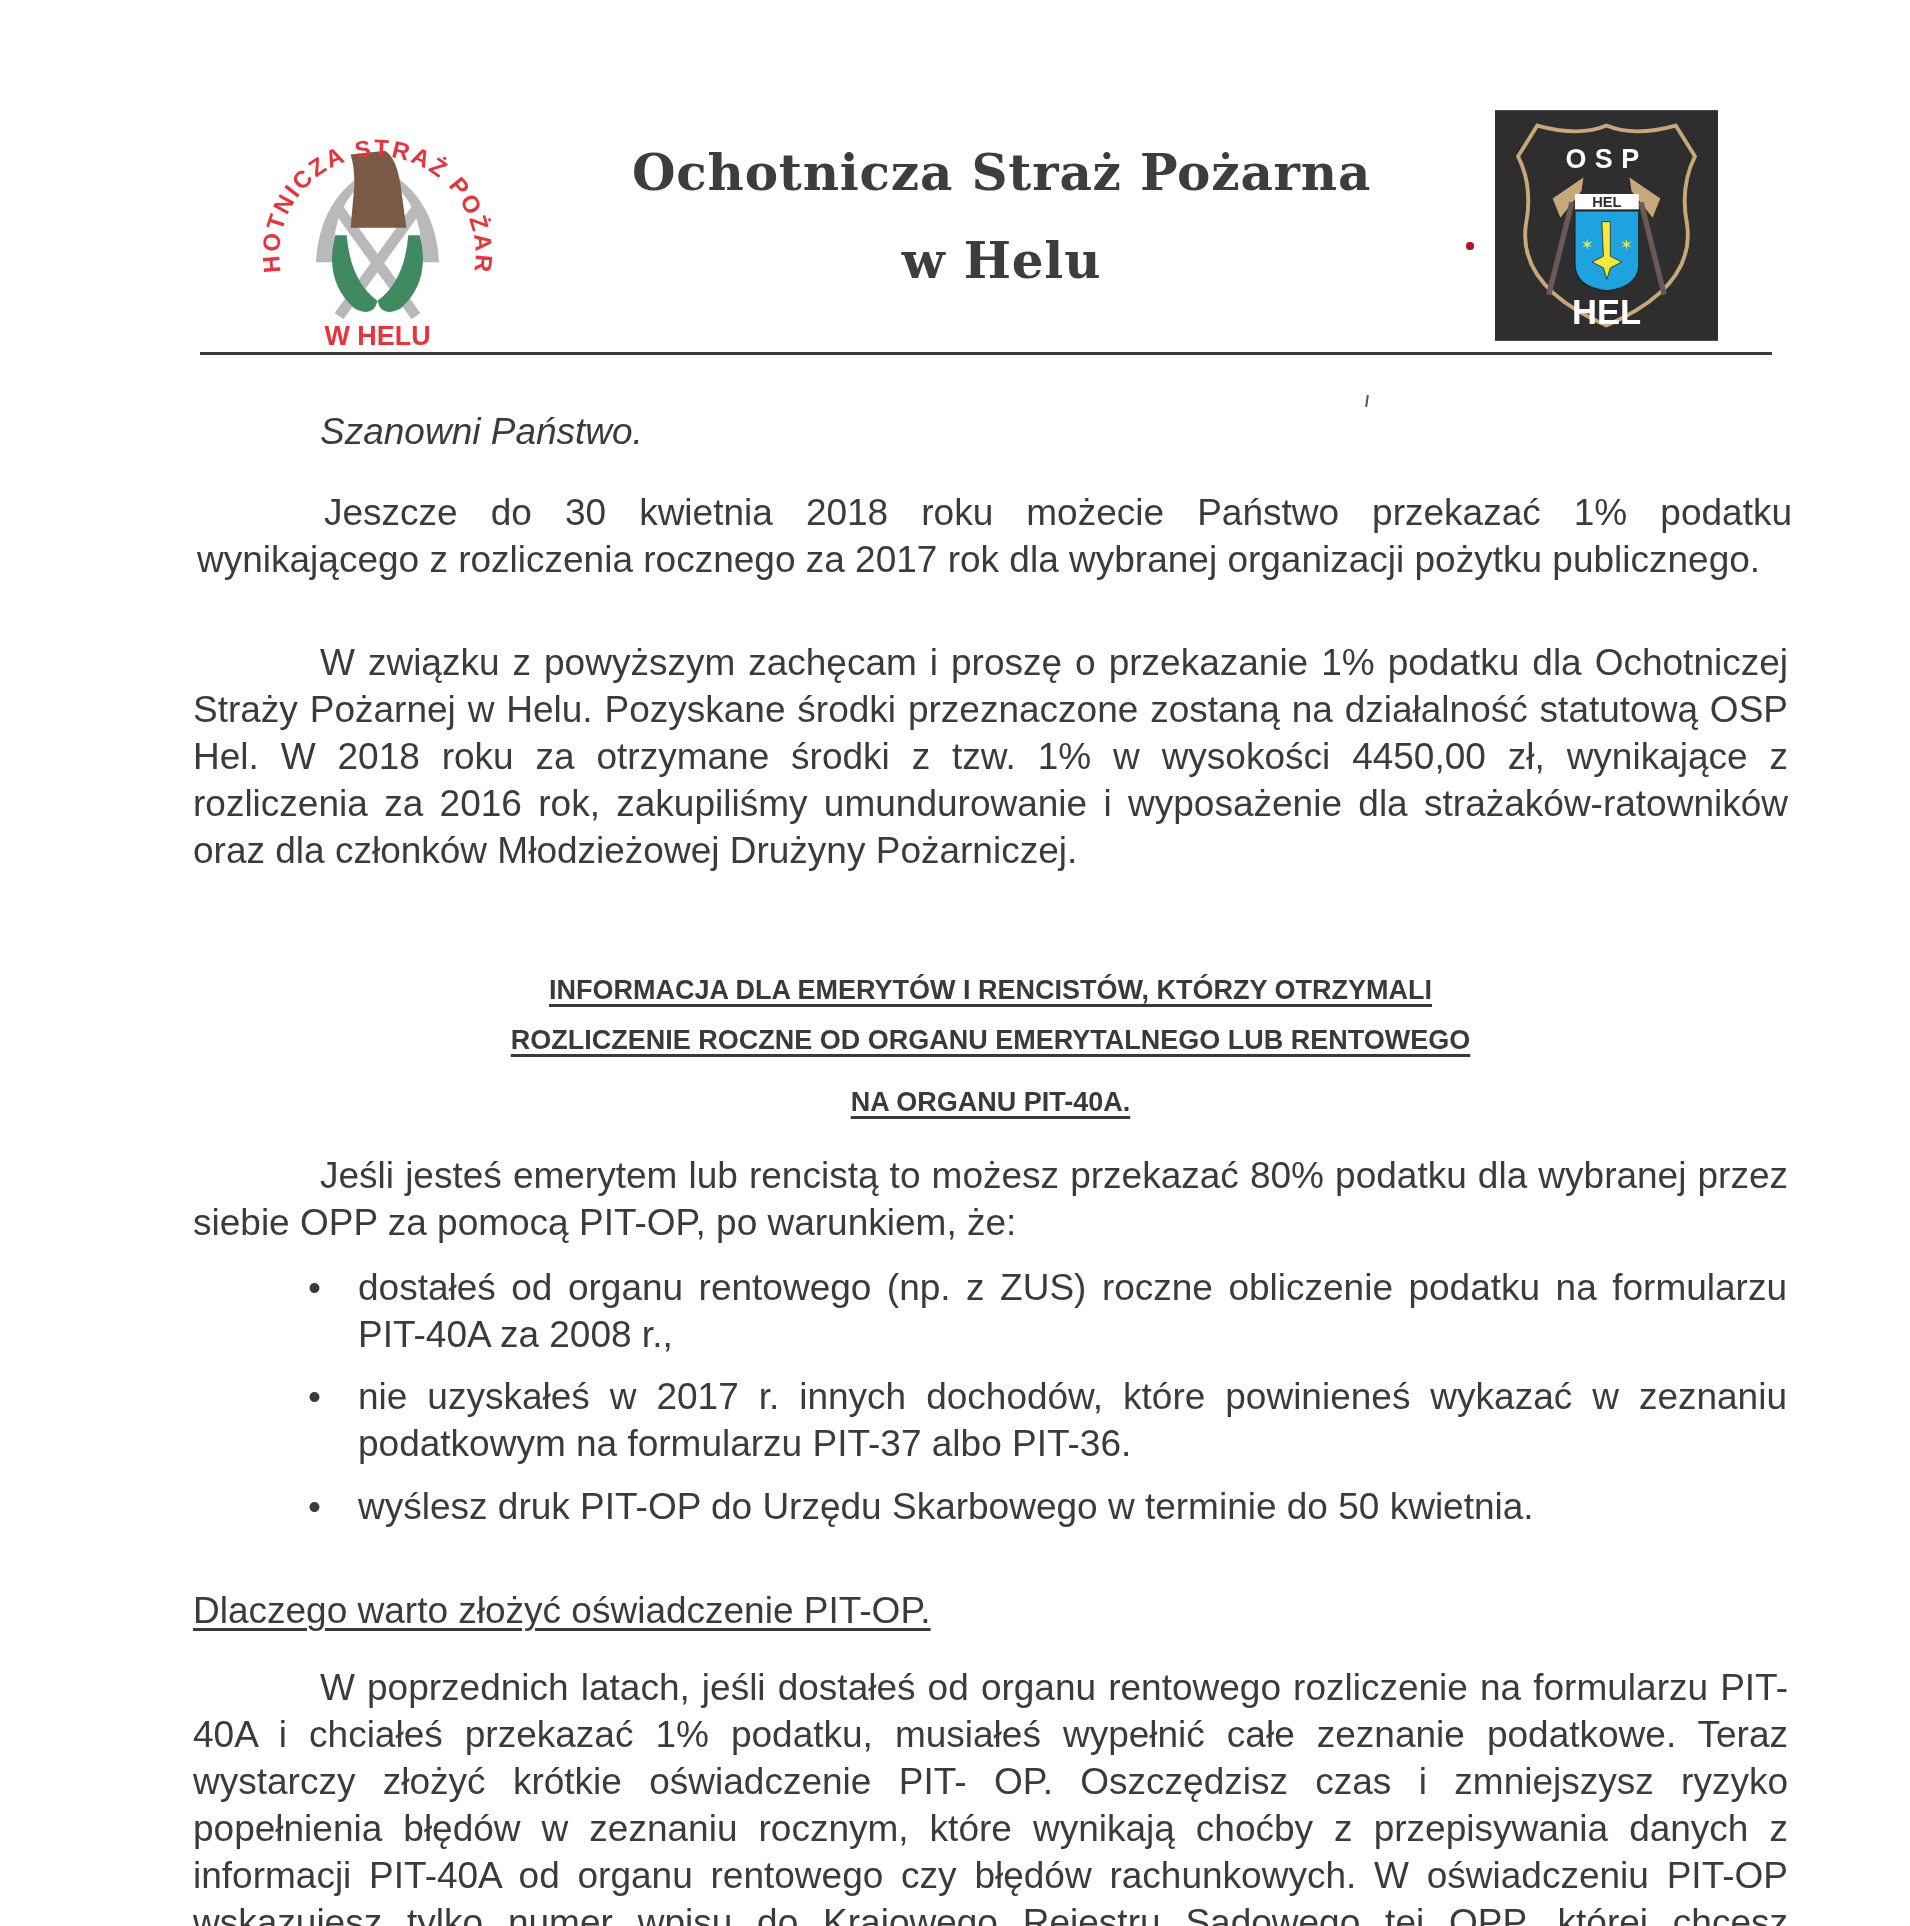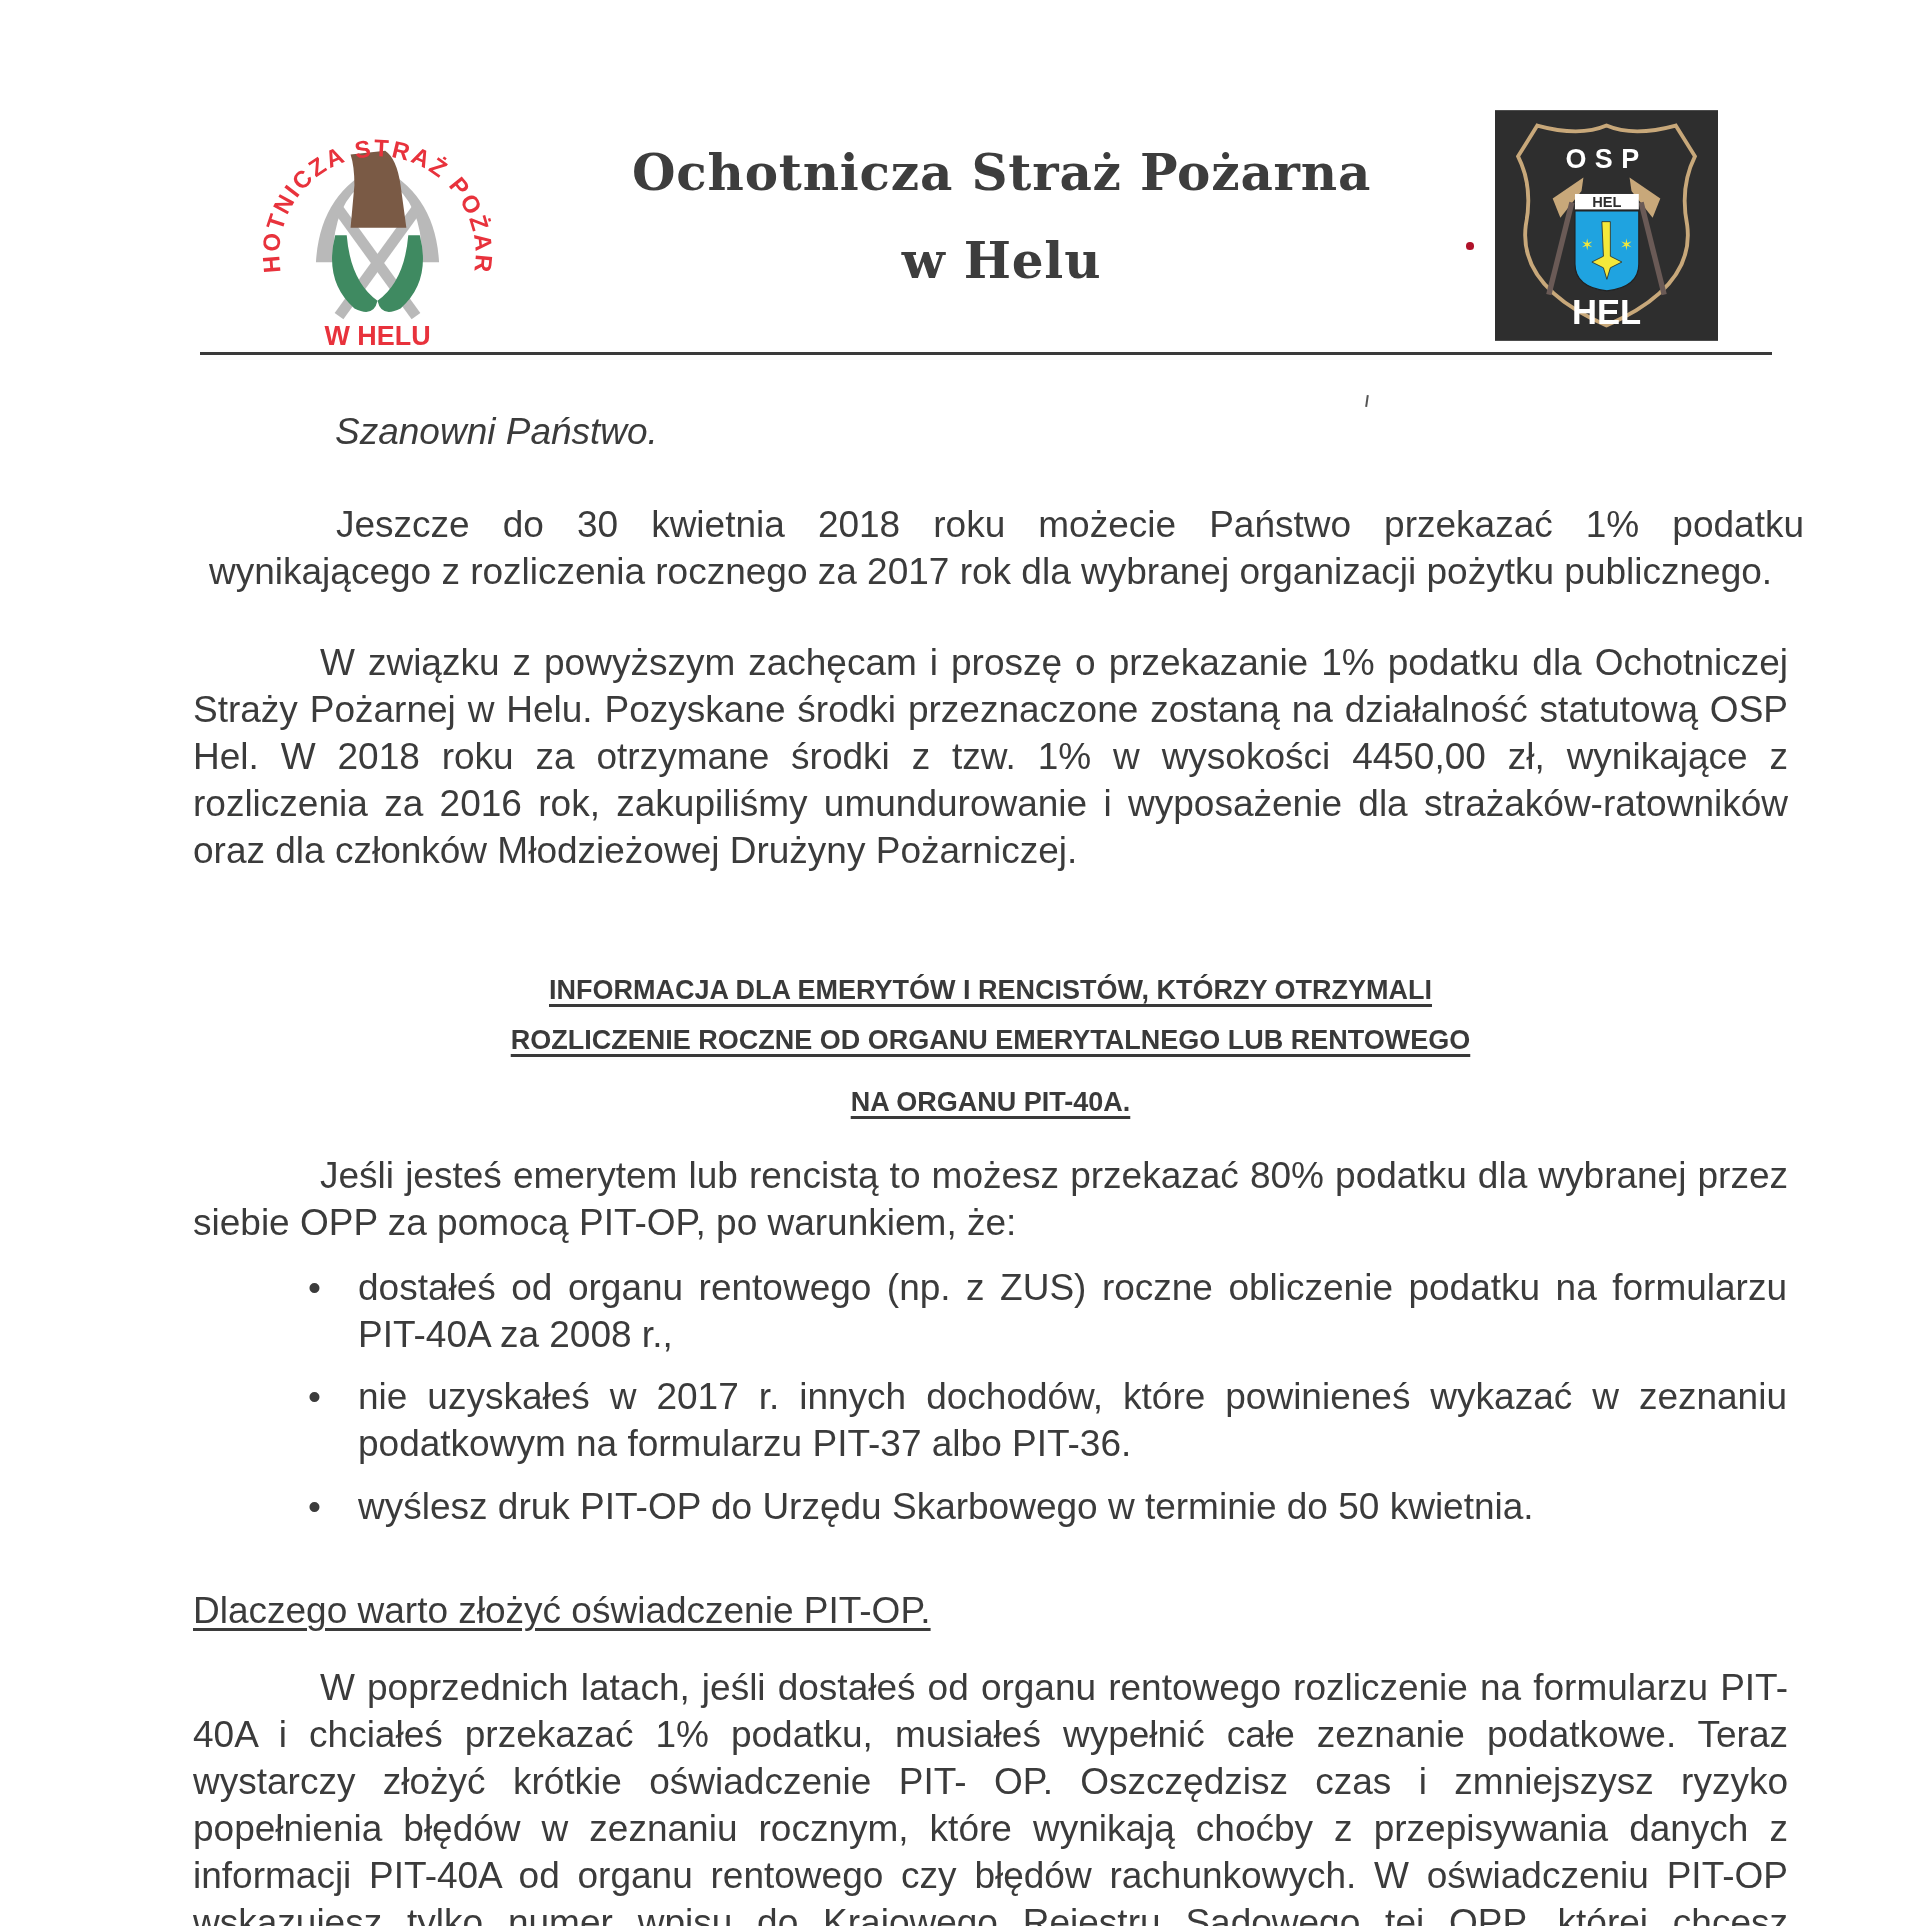--- a/index.html
+++ b/index.html
@@ -13,21 +13,21 @@
   #title-line1 { top: 143px; }
   #title-line2 { top: 231px; }
   #red-dot { left: 1466px; top: 242px; width: 7.7px; height: 7.7px; border-radius: 50%; background: #b0122a; }
   .rule { left: 200px; width: 1572px; height: 3.1px; background: #3a3a3a; }
   #header-rule { top: 352px; }
   #stray-mark { left: 1366px; top: 395px; width: 1.9px; height: 11.6px; background: #555; transform: rotate(8deg); }
 
   
   .txt { font-family: "Liberation Sans", sans-serif; font-size: 37px; line-height: 47px; color: #3b3b3b; }
   .just { text-align: justify; text-align-last: left; }
-  #salutation { left: 320px; top: 408px; font-style: italic; margin-left: 15px; }
+  #salutation { left: 320px; top: 408px; font-style: italic; }
   #para1 { left: 193px; top: 485px; width: 1595px; }
   #para2 { left: 193px; top: 639px; width: 1595px; }
   .indent { text-indent: 127px; }
 
   .heading { left: 193px; width: 1595px; text-align: center; font-weight: bold; font-size: 27px; line-height: 54px; text-decoration: underline; text-decoration-thickness: 3.1px; text-underline-offset: 5.4px; color: #3a3a3a; }
   #heading1 { top: 963px; }
   #heading2 { top: 1013px; }
   #heading3 { top: 1075px; }
 
   #para3 { left: 193px; top: 1152px; width: 1595px; }
@@ -87,21 +87,21 @@
     <text x="240" y="365" text-anchor="middle" font-size="40" fill="#f4e83a">✶</text>
     <text x="342" y="365" text-anchor="middle" font-size="40" fill="#f4e83a">✶</text>
     <text x="290" y="555" text-anchor="middle" font-family="Liberation Sans, sans-serif" font-weight="bold" font-size="90" fill="#ffffff">HEL</text>
   </svg>
 </div>
 
 <div id="header-rule" class="abs rule"></div>
 <div id="stray-mark" class="abs"></div>
 
 <div id="salutation" class="abs txt">Szanowni Państwo.</div>
-<p id="para1" class="abs txt just indent" style="margin:16px">Jeszcze do 30 kwietnia 2018 roku możecie Państwo przekazać 1% podatku wynikającego z rozliczenia rocznego za 2017 rok dla wybranej organizacji pożytku publicznego.</p>
+<p id="para1" class="abs txt just indent" style="margin:4px">Jeszcze do 30 kwietnia 2018 roku możecie Państwo przekazać 1% podatku wynikającego z rozliczenia rocznego za 2017 rok dla wybranej organizacji pożytku publicznego.</p>
 <p id="para2" class="abs txt just indent" style="margin:0">W związku z powyższym zachęcam i proszę o przekazanie 1% podatku dla Ochotniczej Straży Pożarnej w Helu. Pozyskane środki przeznaczone zostaną na działalność statutową OSP Hel. W 2018 roku za otrzymane środki z tzw. 1% w wysokości 4450,00 zł, wynikające z rozliczenia za 2016 rok, zakupiliśmy umundurowanie i wyposażenie dla strażaków-ratowników oraz dla członków Młodzieżowej Drużyny Pożarniczej.</p>
 
 <div id="heading1" class="abs heading">INFORMACJA DLA EMERYTÓW I RENCISTÓW, KTÓRZY OTRZYMALI</div>
 <div id="heading2" class="abs heading">ROZLICZENIE ROCZNE OD ORGANU EMERYTALNEGO LUB RENTOWEGO</div>
 <div id="heading3" class="abs heading">NA ORGANU PIT-40A.</div>
 
 <p id="para3" class="abs txt just indent" style="margin:0">Jeśli jesteś emerytem lub rencistą to możesz przekazać 80% podatku dla wybranej przez siebie OPP za pomocą PIT-OP, po warunkiem, że:</p>
 
 <ul class="abs bullets txt">
   <li class="just">

